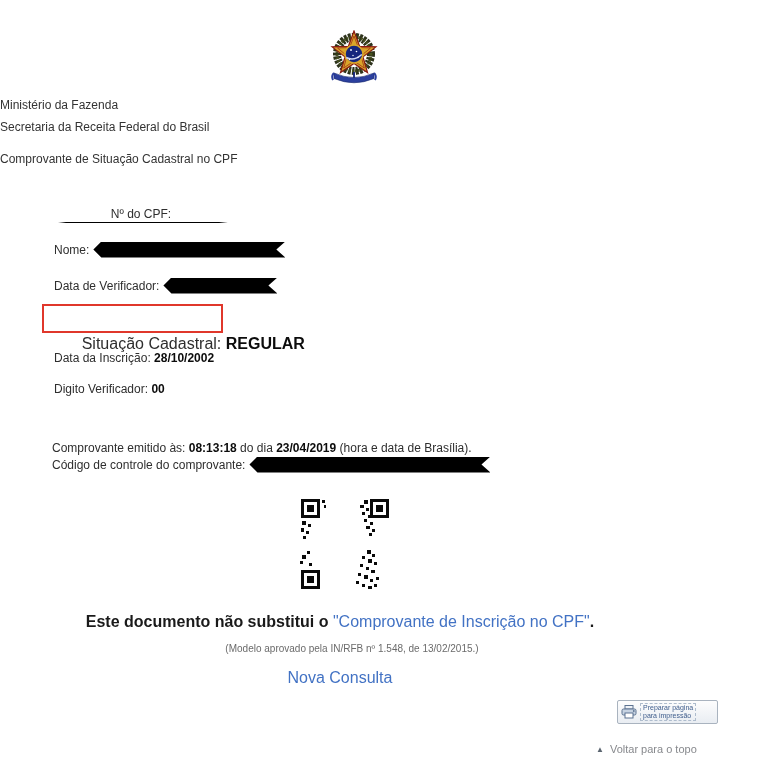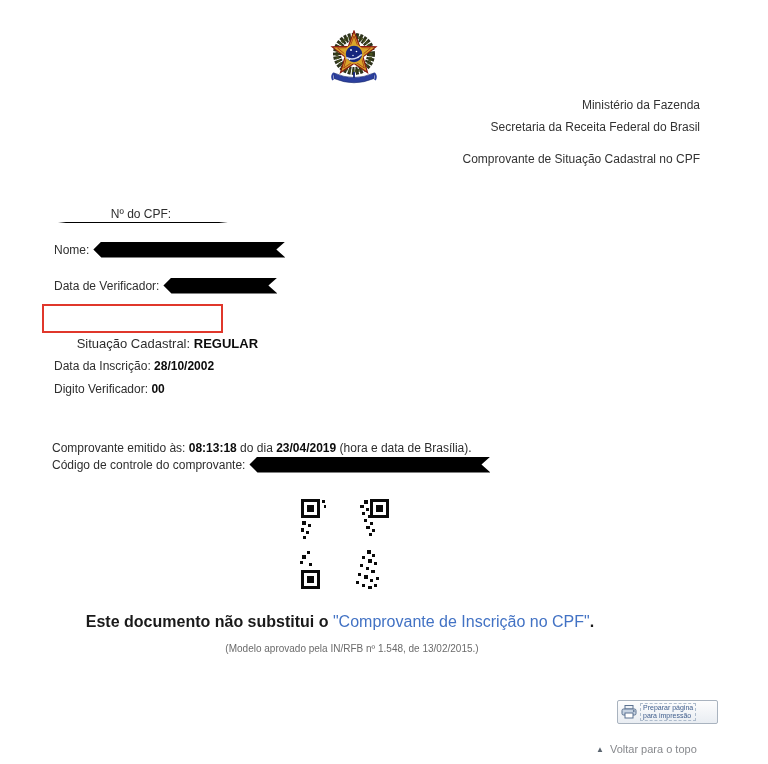--- a/index.html
+++ b/index.html
@@ -4,38 +4,38 @@
 <style>
   * { margin:0; padding:0; box-sizing:border-box; }
   html,body { width:768px; height:764px; background:#ffffff; }
   body { font-family:"Liberation Sans", sans-serif; color:#2e2e2e; position:relative; }
   #doc { position:relative; width:768px; height:764px; background:#fff; overflow:hidden; }
 
   .abs { position:absolute; }
 
   
   .emblem { left:329px; top:30px; width:50px; height:58px; }
-  .hline { left:0; width:700px; text-align:right; font-size:12px; color:#333; line-height:14px; }
+  .hline { left:0; width:700px; text-align:left; font-size:12px; color:#333; line-height:14px; }
   .h1 { top:98px; }
   .h2 { top:120px; }
   .h3 { top:152px; }
 
   
   .row { left:54px; display:flex; align-items:center; font-size:12px; line-height:16px; height:17px; white-space:pre; }
   .row b, .bval { font-weight:700; color:#0c0c0c; }
   .bar { height:16px; background:#000; margin-left:4px;
          clip-path:polygon(8px 0, 100% 0, calc(100% - 9px) 50%, 100% 100%, 8px 100%, 0 50%); }
   .row-cpf  { top:206px;flex-direction:column; }  .bar-cpf  { width:170px; }
   .row-nome { top:241px; }  .bar-nome { width:192px; }
   .row-nasc { top:277px; }  .bar-nasc { width:114px; }
-  .row-insc { top:357px; }
+  .row-insc { top:349px; }
   .row-dig  { top:380px; }
 
   .sit-box { left:42px; top:304px; width:181px; height:29px; border:2px solid #e0372b; }
-  .sit-inner { position:absolute; left:11px; top:0; line-height:25px; font-size:13px; white-space:pre; }
+  .sit-inner { position:absolute; left:11px; top:0; line-height:25px; font-size:16px; white-space:pre; }
 
   .row-emit { left:52px; top:439px; }
   .row-cod  { left:52px; top:456px; } .bar-cod { width:241px; }
 
   
   .qr { left:294px; top:493px; width:102px; height:104px; }
 
   
   .fline { left:0; width:680px; text-align:center; font-size:16px; }
   .disc  { top:613px; font-weight:700; color:#1a1a1a; }
@@ -176,20 +176,23 @@
         <rect x="80" y="91" width="3" height="3"></rect>
     </g>
   </svg>
 
   <div class="abs fline disc">
     <span>Este documento não substitui o </span><a class="link">"Comprovante de Inscrição no CPF"</a><span>.</span>
   </div>
 
   <div class="abs fline model">(Modelo aprovado pela IN/RFB nº 1.548, de 13/02/2015.)</div>
 
+  <div class="abs fline nova">
+    <a class="link">Nova Consulta</a>
+  </div>
 
   <button class="abs print-btn">
     <svg width="16" height="14" viewBox="0 0 16 14">
       <rect x="4" y="0.5" width="8" height="3.5" fill="#eef2f7" stroke="#5d7391" stroke-width="1"></rect>
       <rect x="1" y="4" width="14" height="6" rx="1.5" fill="#c7d3e2" stroke="#5d7391" stroke-width="1"></rect>
       <rect x="4" y="8" width="8" height="5" fill="#ffffff" stroke="#5d7391" stroke-width="1"></rect>
       <circle cx="12.8" cy="6" r="0.9" fill="#5d7391"></circle>
     </svg>
     <span class="print-txt">
       <span>Preparar página</span>

